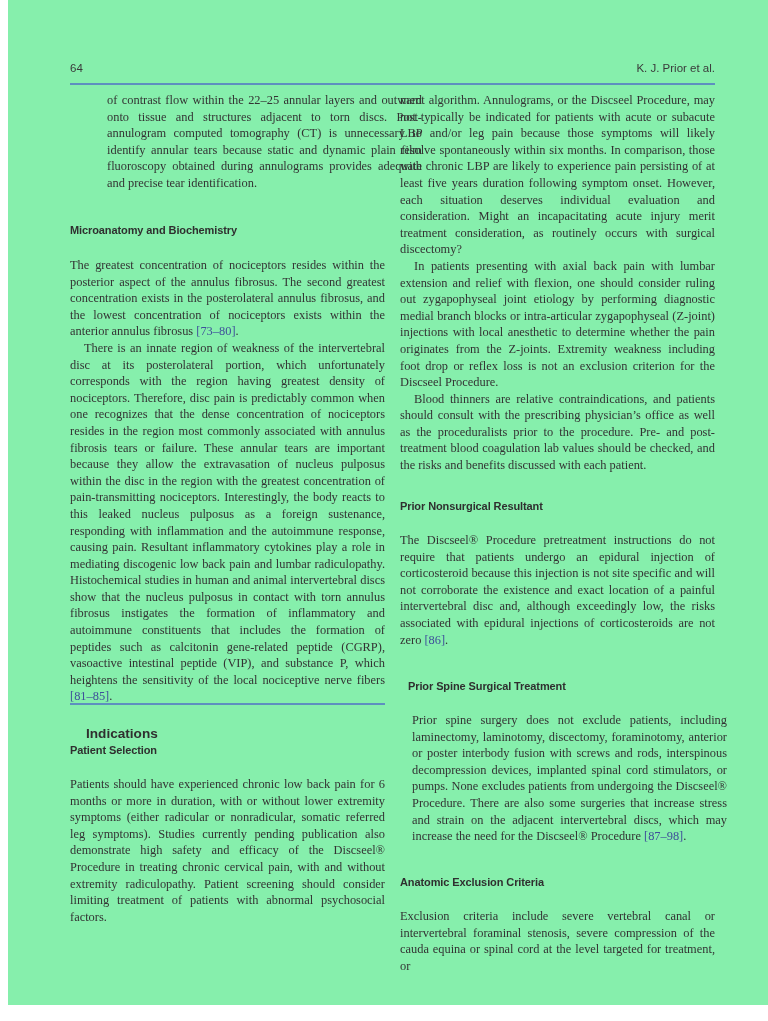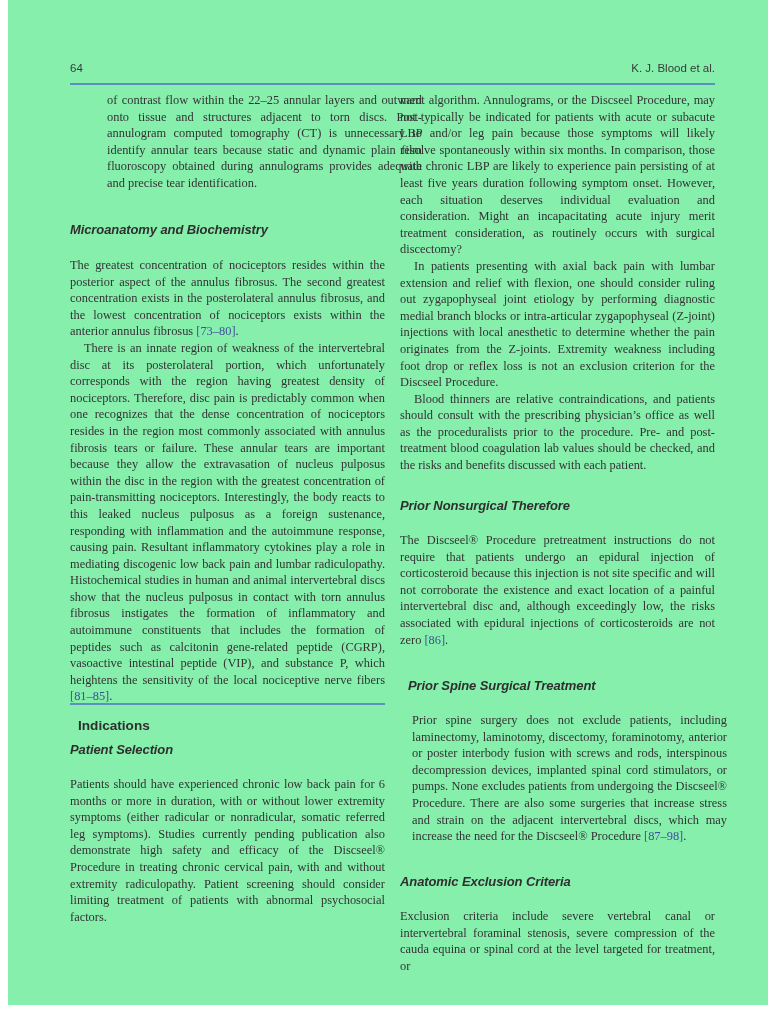--- a/index.html
+++ b/index.html
@@ -12,38 +12,38 @@
   .running-head .pno { position: absolute; left: 0; top: 0; }
   .running-head .authors { position: absolute; right: 0; top: 0; }
   .head-rule { position: absolute; left: 62px; top: 83px; width: 645px; height: 2px; background: #5e8fbf; }
   .col { position: absolute; top: 92px; width: 315px; font-family: "Liberation Serif", serif; font-size: 12.4px; color: #333; }
   .col.left { left: 62px; }
   .col.right { left: 392px; }
   p { margin: 0; line-height: 16.6px; text-align: justify; hyphens: none; }
   p.indent { text-indent: 14px; }
   h2 {
     margin: 0; font-family: "Liberation Sans", sans-serif; font-weight: bold;
-    font-size: 13px; color: #2f2f2f; line-height: 16.6px; letter-spacing: -0.1px; font-style: italic;
+    font-size: 11px; color: #2f2f2f; line-height: 16.6px; letter-spacing: -0.1px;
   }
   h1.sec {
-    margin: 8px; font-family: "Liberation Sans", sans-serif; font-weight: bold;
+    margin: 16px; font-family: "Liberation Sans", sans-serif; font-weight: bold;
     font-size: 13.6px; color: #2f2f2f; line-height: 18px;
   }
   .cite { color: #3e4f9a; }
   .sec-rule { height: 2px; background: #5e8fbf; width: 315px; }
   .abs { position: absolute; left: 0; width: 315px; }
 </style>
 </head>
 <body>
 
 <div class="page">
 
   <div class="running-head">
     <span class="pno">64</span>
-    <span class="authors">K. J. Blood et al.</span>
+    <span class="authors">K. J. Prior et al.</span>
   </div>
   <div class="head-rule"></div>
 
   <div class="col left">
     <div class="abs" style="top:0px;margin-left:37px;">
       <p>of contrast flow within the 22–25 annular layers and outward onto tissue and structures adjacent to torn discs. Post-annulogram computed tomography (CT) is unnecessary to identify annular tears because static and dynamic plain film fluoroscopy obtained during annulograms provides adequate and precise tear identification.</p>
     </div>
 
     <div class="abs" style="top:130px;">
       <h2>Microanatomy and Biochemistry</h2>
@@ -69,21 +69,21 @@
   </div>
 
   <div class="col right">
     <div class="abs" style="top:0px;">
       <p>ment algorithm. Annulograms, or the Discseel Procedure, may not typically be indicated for patients with acute or subacute LBP and/or leg pain because those symptoms will likely resolve spontaneously within six months. In comparison, those with chronic LBP are likely to experience pain persisting of at least five years duration following symptom onset. However, each situation deserves individual evaluation and consideration. Might an incapacitating acute injury merit treatment consideration, as routinely occurs with surgical discectomy?</p>
       <p class="indent">In patients presenting with axial back pain with lumbar extension and relief with flexion, one should consider ruling out zygapophyseal joint etiology by performing diagnostic medial branch blocks or intra-articular zygapophyseal (Z-joint) injections with local anesthetic to determine whether the pain originates from the Z-joints. Extremity weakness including foot drop or reflex loss is not an exclusion criterion for the Discseel Procedure.</p>
       <p class="indent">Blood thinners are relative contraindications, and patients should consult with the prescribing physician’s office as well as the proceduralists prior to the procedure. Pre- and post-treatment blood coagulation lab values should be checked, and the risks and benefits discussed with each patient.</p>
     </div>
 
     <div class="abs" style="top:406px;">
-      <h2>Prior Nonsurgical Therefore</h2>
+      <h2>Prior Nonsurgical Resultant</h2>
     </div>
     <div class="abs" style="top:440px;">
       <p><span>The Discseel® Procedure pretreatment instructions do not require that patients undergo an epidural injection of corticosteroid because this injection is not site specific and will not corroborate the existence and exact location of a painful intervertebral disc and, although exceedingly low, the risks associated with epidural injections of corticosteroids are not zero </span><span class="cite">[86]</span><span>.</span></p>
     </div>
 
     <div class="abs" style="top:586px;padding-left:8px;">
       <h2>Prior Spine Surgical Treatment</h2>
     </div>
     <div class="abs" style="top:620px;margin-left:12px;">
       <p><span>Prior spine surgery does not exclude patients, including laminectomy, laminotomy, discectomy, foraminotomy, anterior or poster interbody fusion with screws and rods, interspinous decompression devices, implanted spinal cord stimulators, or pumps. None excludes patients from undergoing the Discseel® Procedure. There are also some surgeries that increase stress and strain on the adjacent intervertebral discs, which may increase the need for the Discseel® Procedure </span><span class="cite">[87–98]</span><span>.</span></p>

